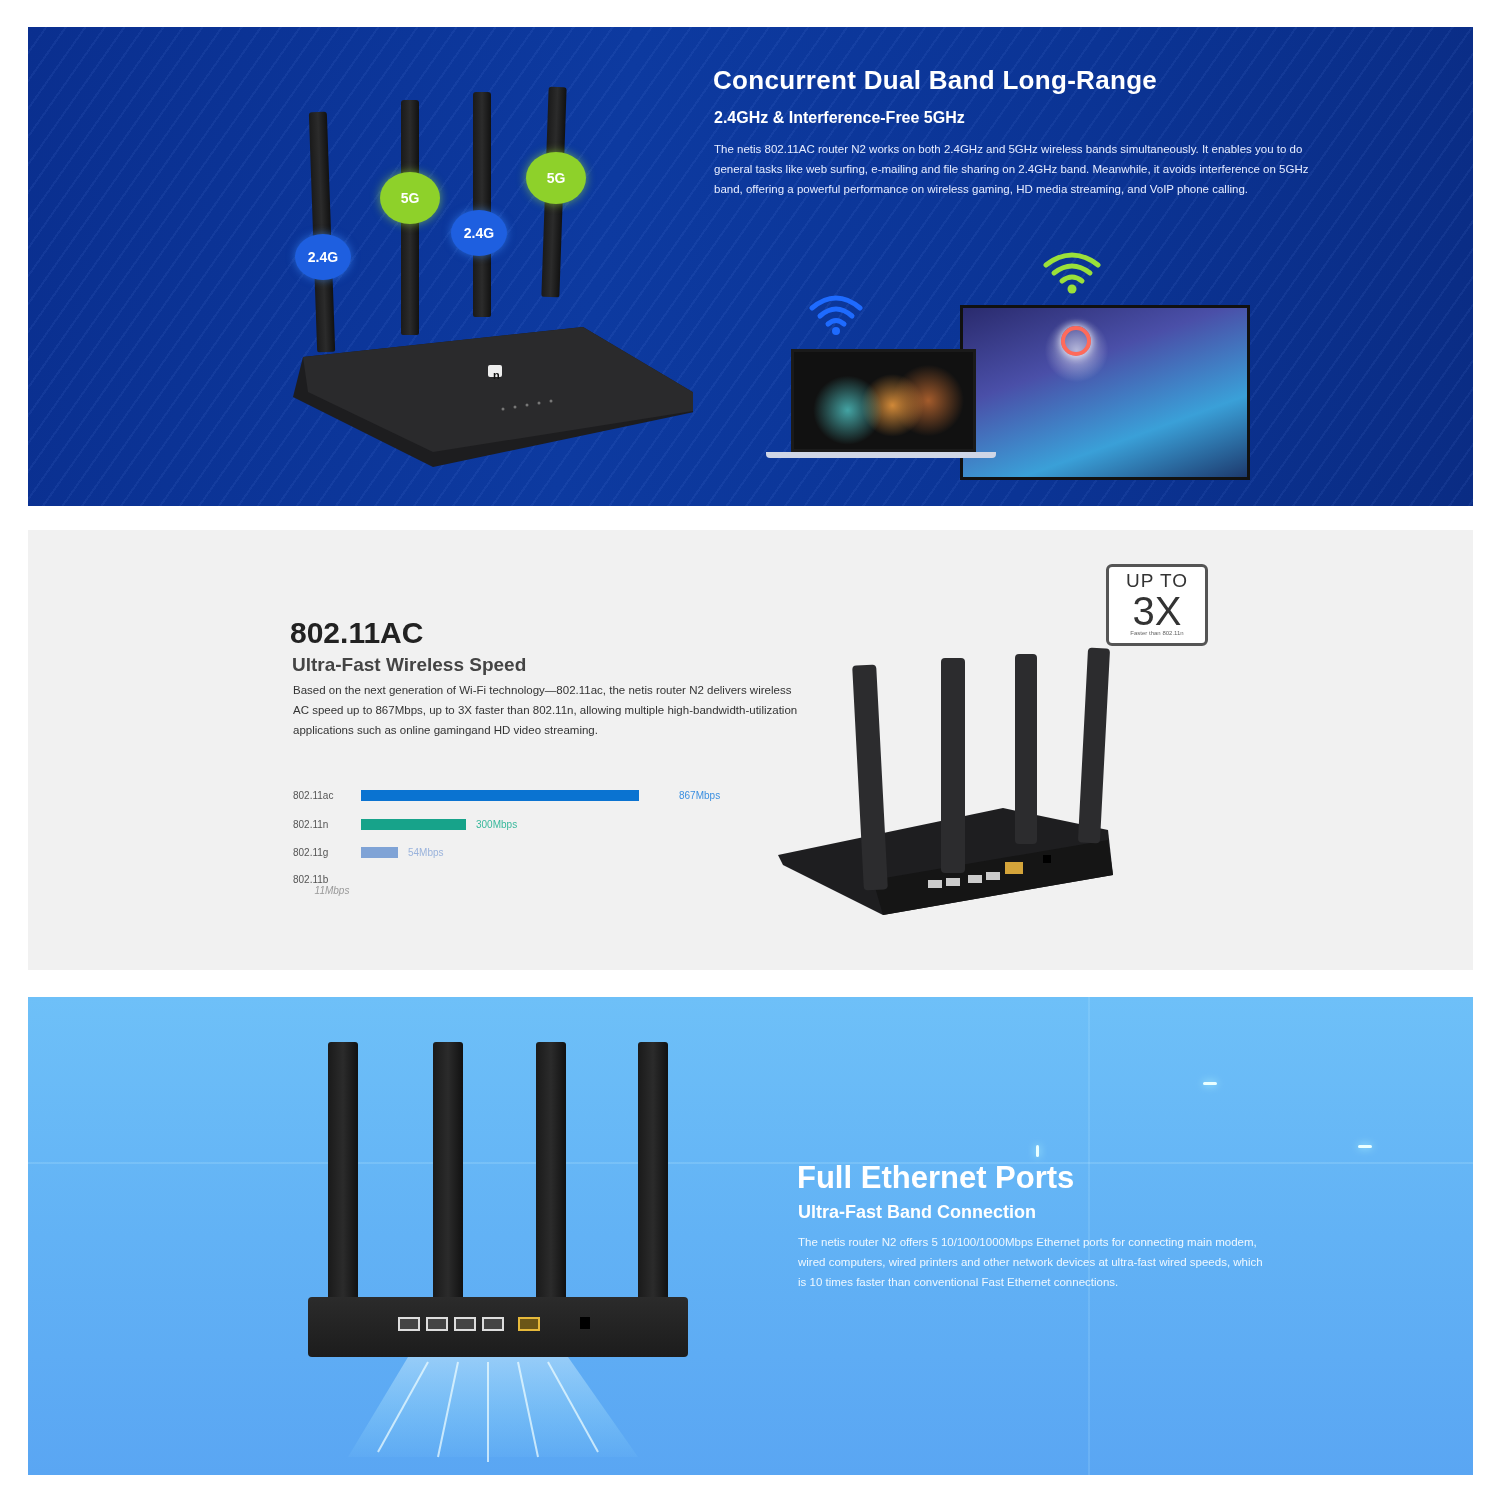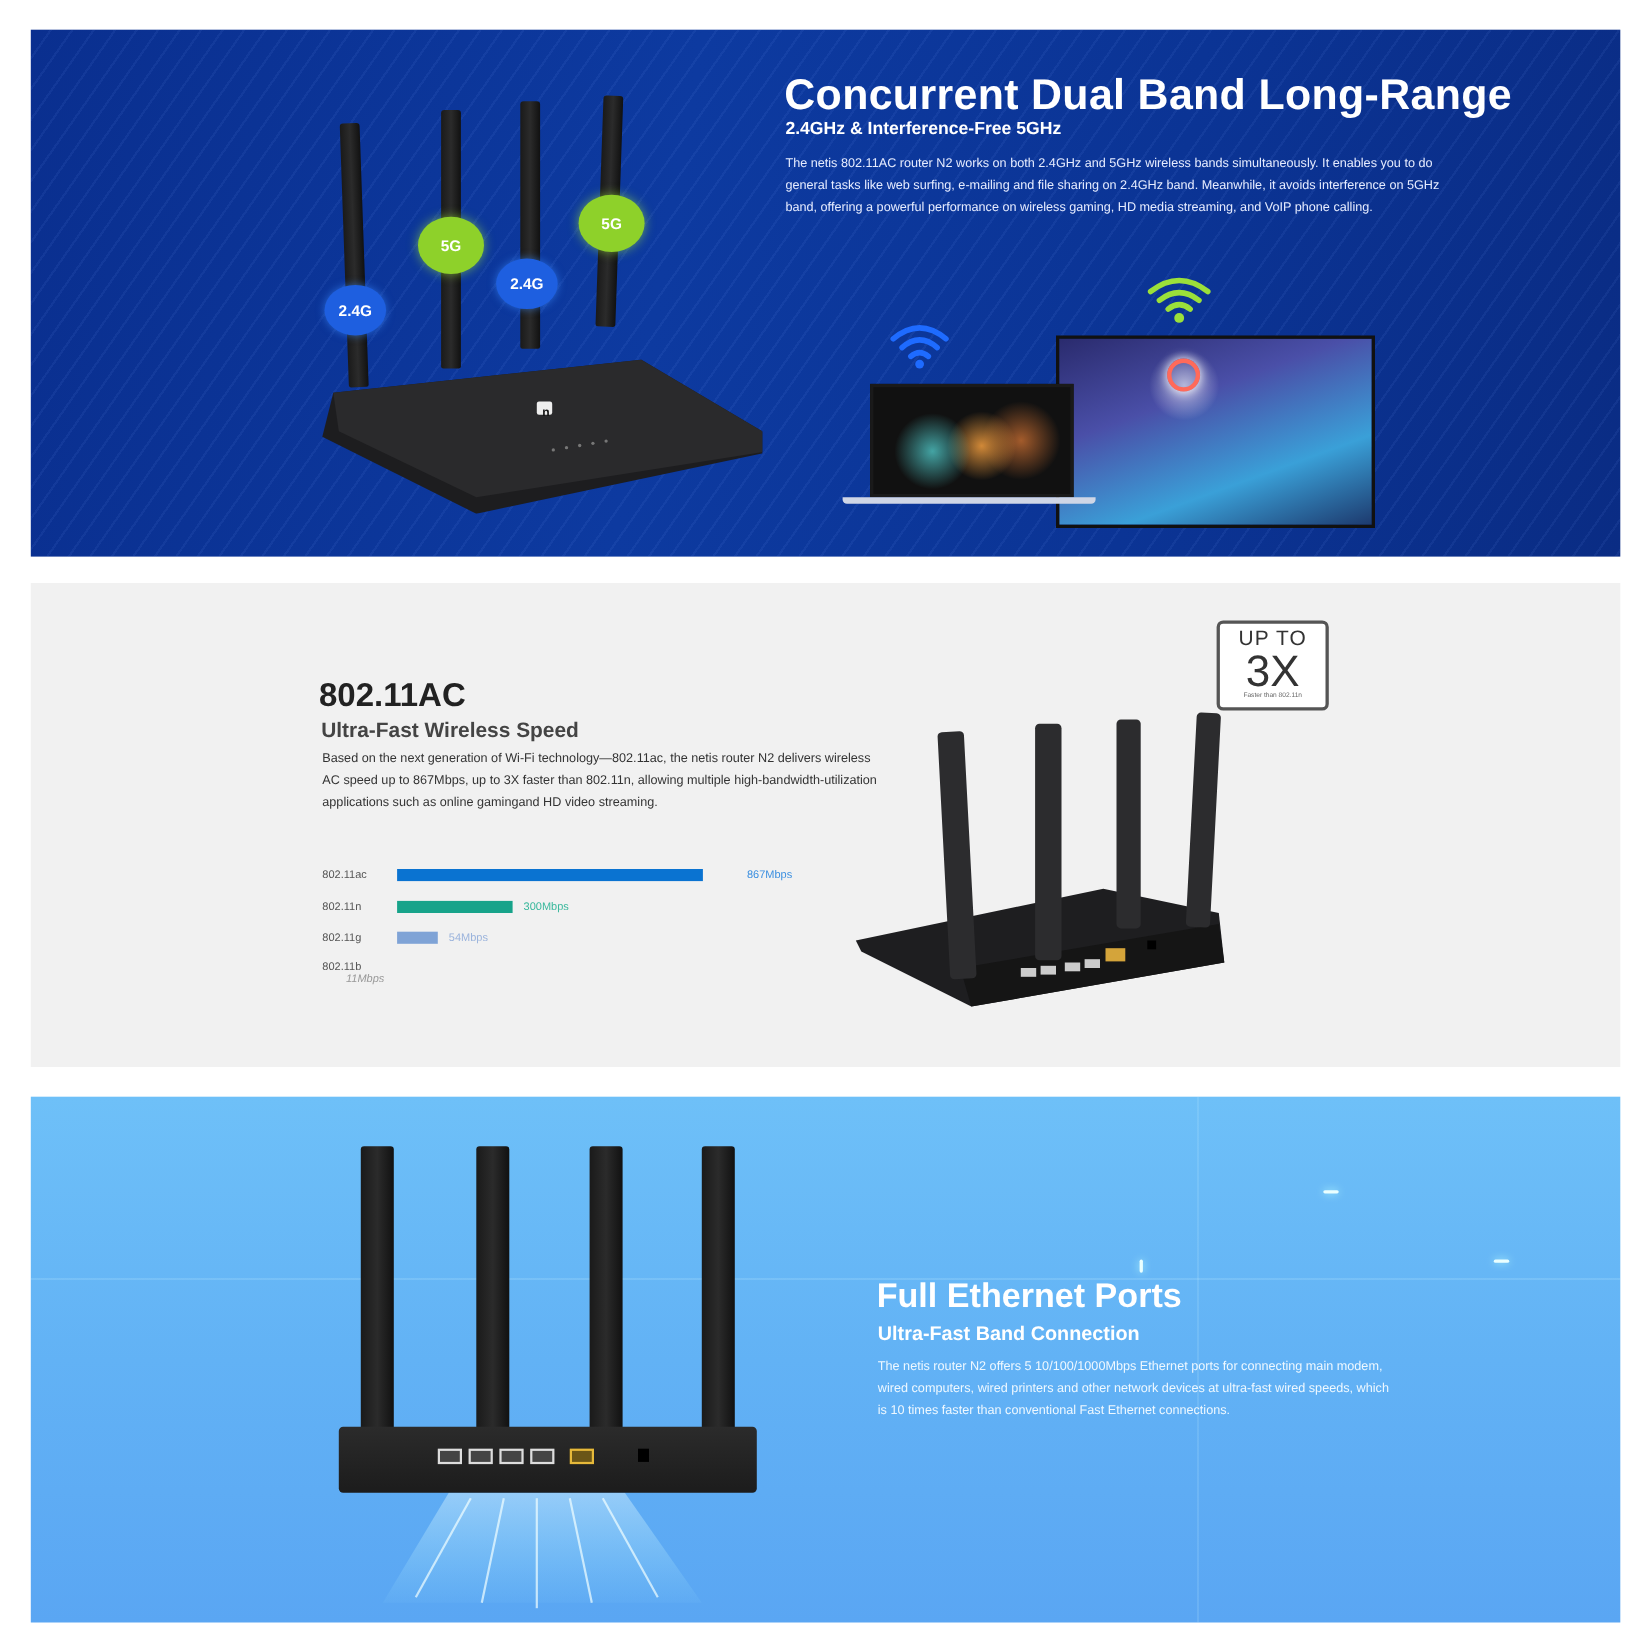--- a/index.html
+++ b/index.html
@@ -7,28 +7,28 @@
   body { position: relative; font-family: "Liberation Sans", sans-serif; }
 
   .panel { position: absolute; left: 28px; width: 1445px; overflow: hidden; }
 
   
   #p1 { top: 27px; height: 479px;
     background:
       repeating-linear-gradient(125deg, rgba(255,255,255,0.0) 0 14px, rgba(120,160,255,0.08) 14px 16px),
       linear-gradient(100deg, #0a2f8f 0%, #0d3aa0 40%, #0b3495 70%, #0a2c84 100%);
   }
-  .p1-title { position: absolute; left: 685px; top: 38px; color: #fff; font-weight: bold; font-size: 39px; letter-spacing: 0.3px; }
+  .p1-title { position: absolute; left: 685px; top: 38px; color: #fff; font-weight: bold; font-size: 26px; letter-spacing: 0.3px; }
   .p1-sub { position: absolute; left: 686px; top: 82px; color: #fff; font-weight: bold; font-size: 16px; }
   .p1-body { position: absolute; left: 686px; top: 112px; width: 620px; color: #e6ecff; font-size: 11.5px; line-height: 20px; }
 
   .router1 { position: absolute; left: 255px; top: 60px; width: 420px; height: 380px; }
   .ant { position: absolute; width: 18px; background: linear-gradient(90deg,#1a1a1a,#2b2b2b 50%,#111); border-radius: 3px 3px 2px 2px; }
   .r1-base { position: absolute; left: 0; top: 230px; width: 410px; height: 150px; }
-  .badge { position: absolute; border-radius: 50%; display: flex; align-items: center; justify-content: center; font-weight: bold; font-size: 14px; color: #fff; margin-top: 25px; }
+  .badge { position: absolute; border-radius: 50%; display: flex; align-items: center; justify-content: center; font-weight: bold; font-size: 14px; color: #fff; }
   .badge.b24 { width: 56px; height: 46px; background: #1e5fe0; box-shadow: 0 0 8px rgba(60,140,255,0.6); }
   .badge.b5 { width: 60px; height: 52px; background: #8ed12a; box-shadow: 0 0 10px rgba(160,230,60,0.6); }
 
   .laptop { position: absolute; left: 738px; top: 322px; width: 230px; height: 135px; }
   .laptop .screen { position: absolute; left: 25px; top: 0; width: 185px; height: 103px; background:
       radial-gradient(circle at 30% 60%, rgba(80,200,200,0.8), transparent 25%),
       radial-gradient(circle at 55% 55%, rgba(230,150,60,0.9), transparent 28%),
       radial-gradient(circle at 75% 50%, rgba(200,110,50,0.8), transparent 25%),
       #111; border: 3px solid #1a1a1a; }
   .laptop .deck { position: absolute; left: 0; top: 103px; width: 230px; height: 6px; background: #cfd6e6; border-radius: 0 0 4px 4px; }

